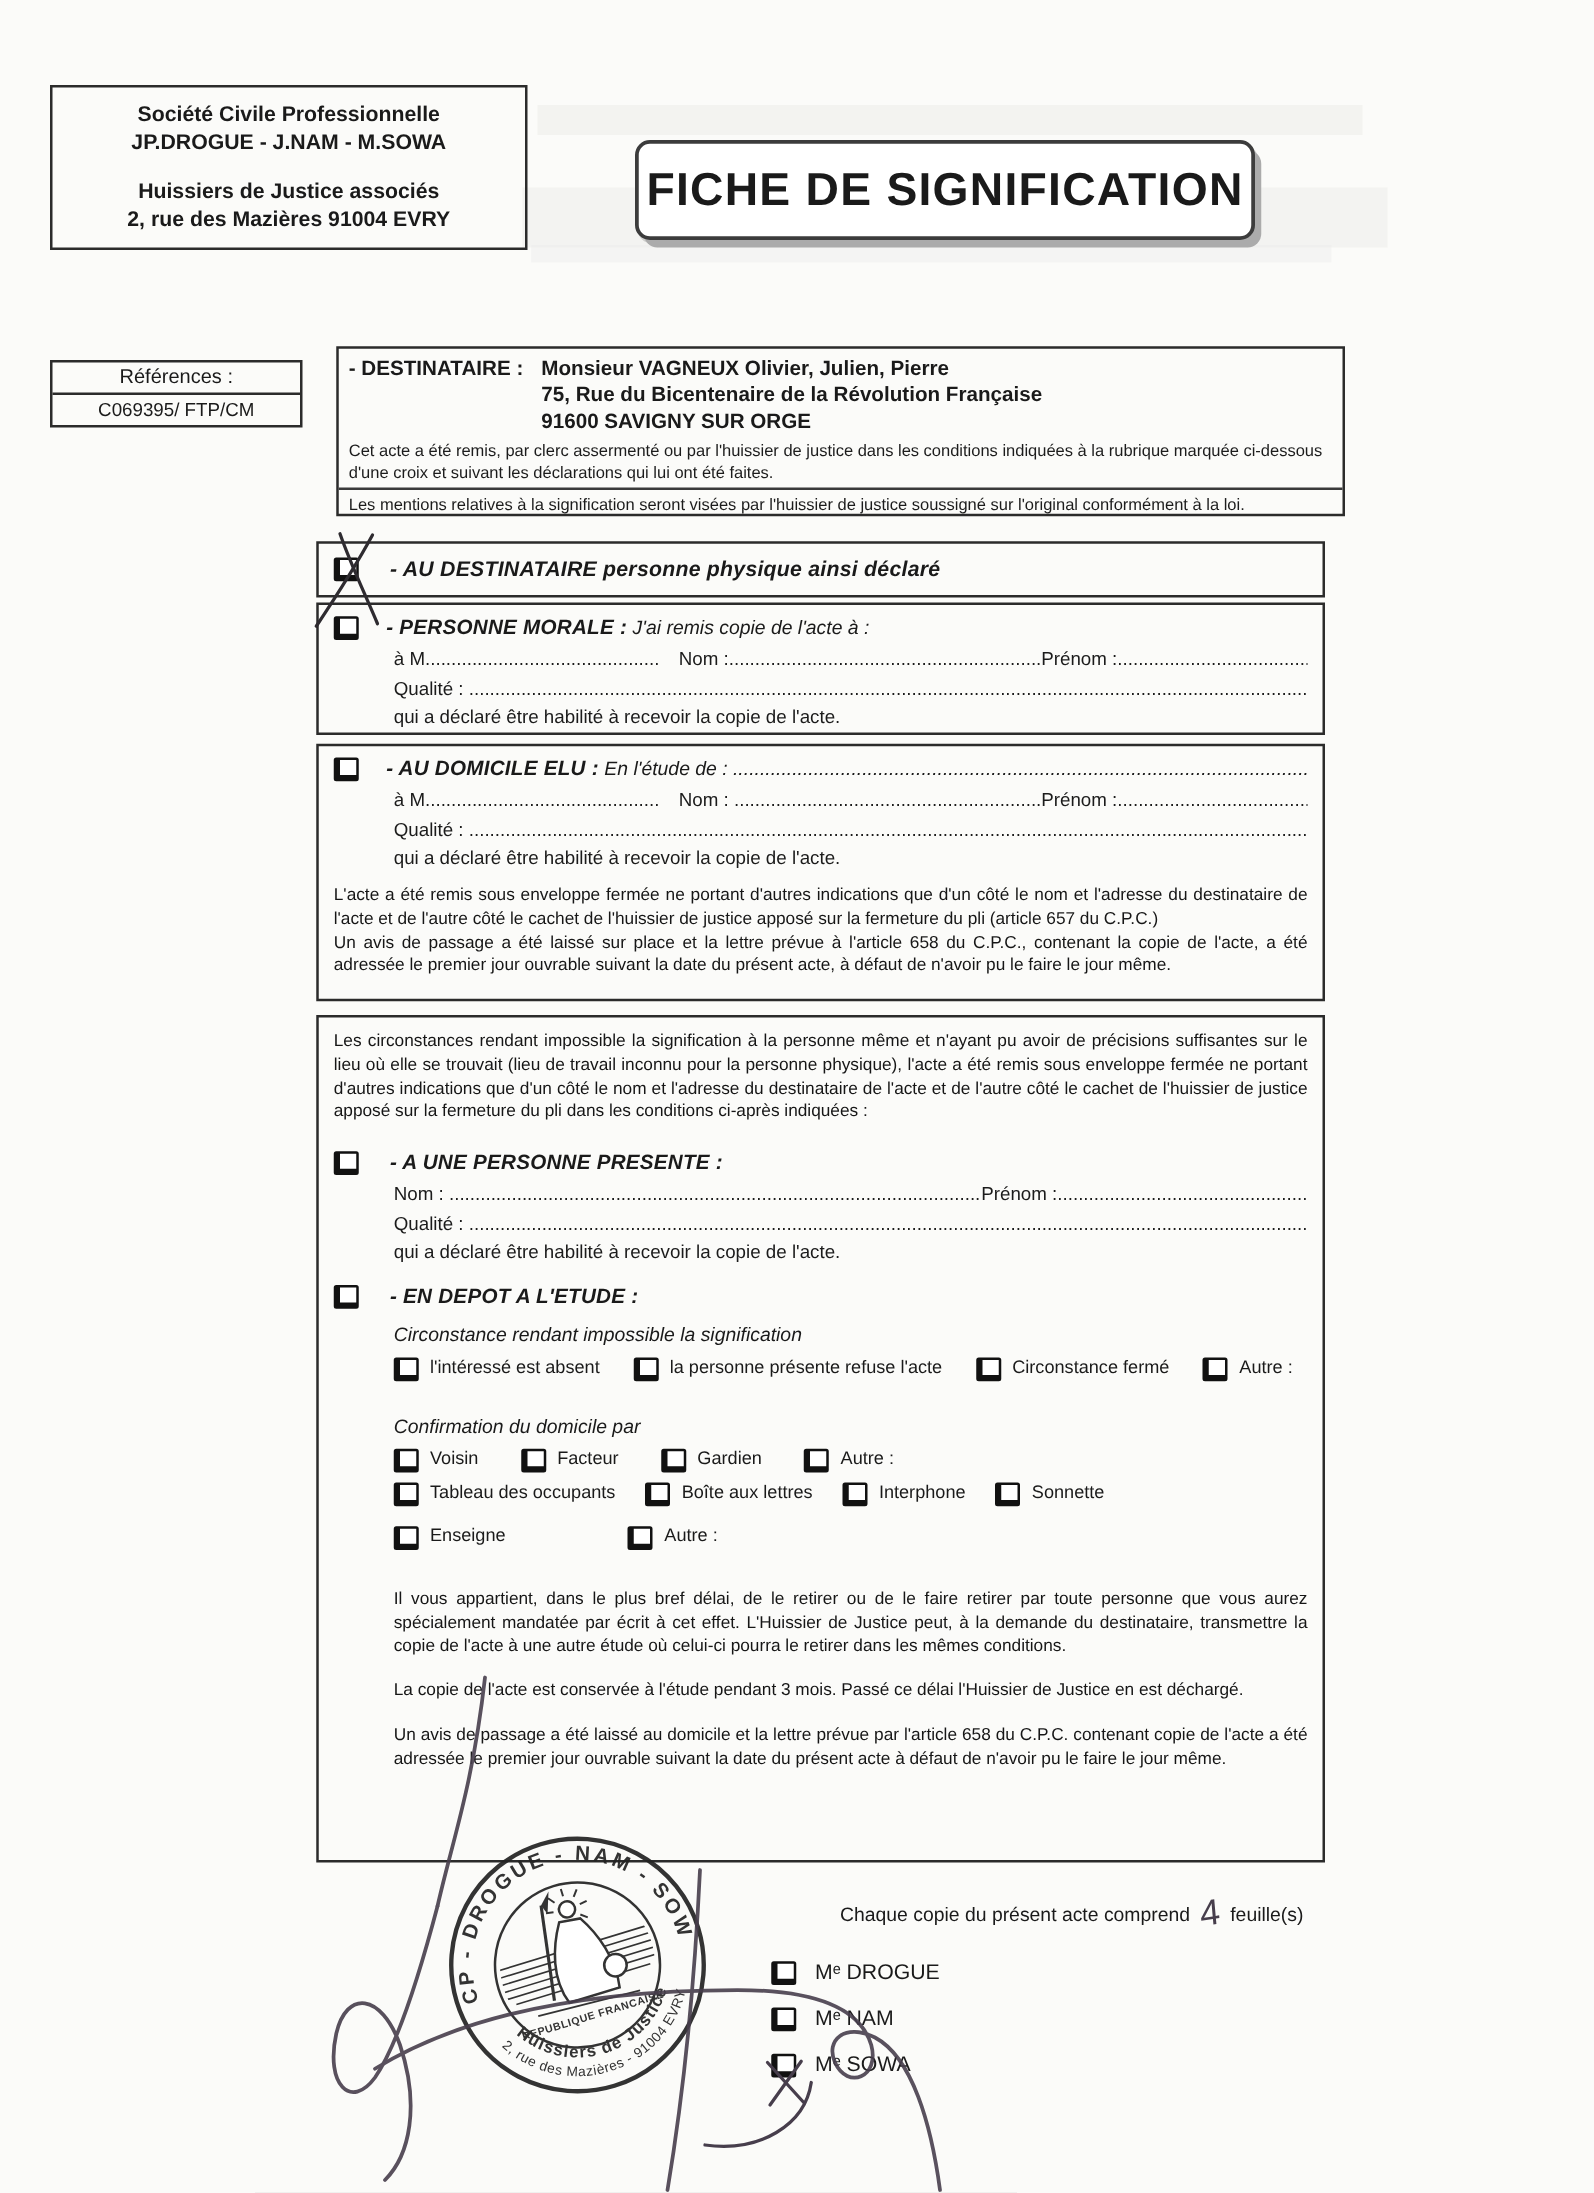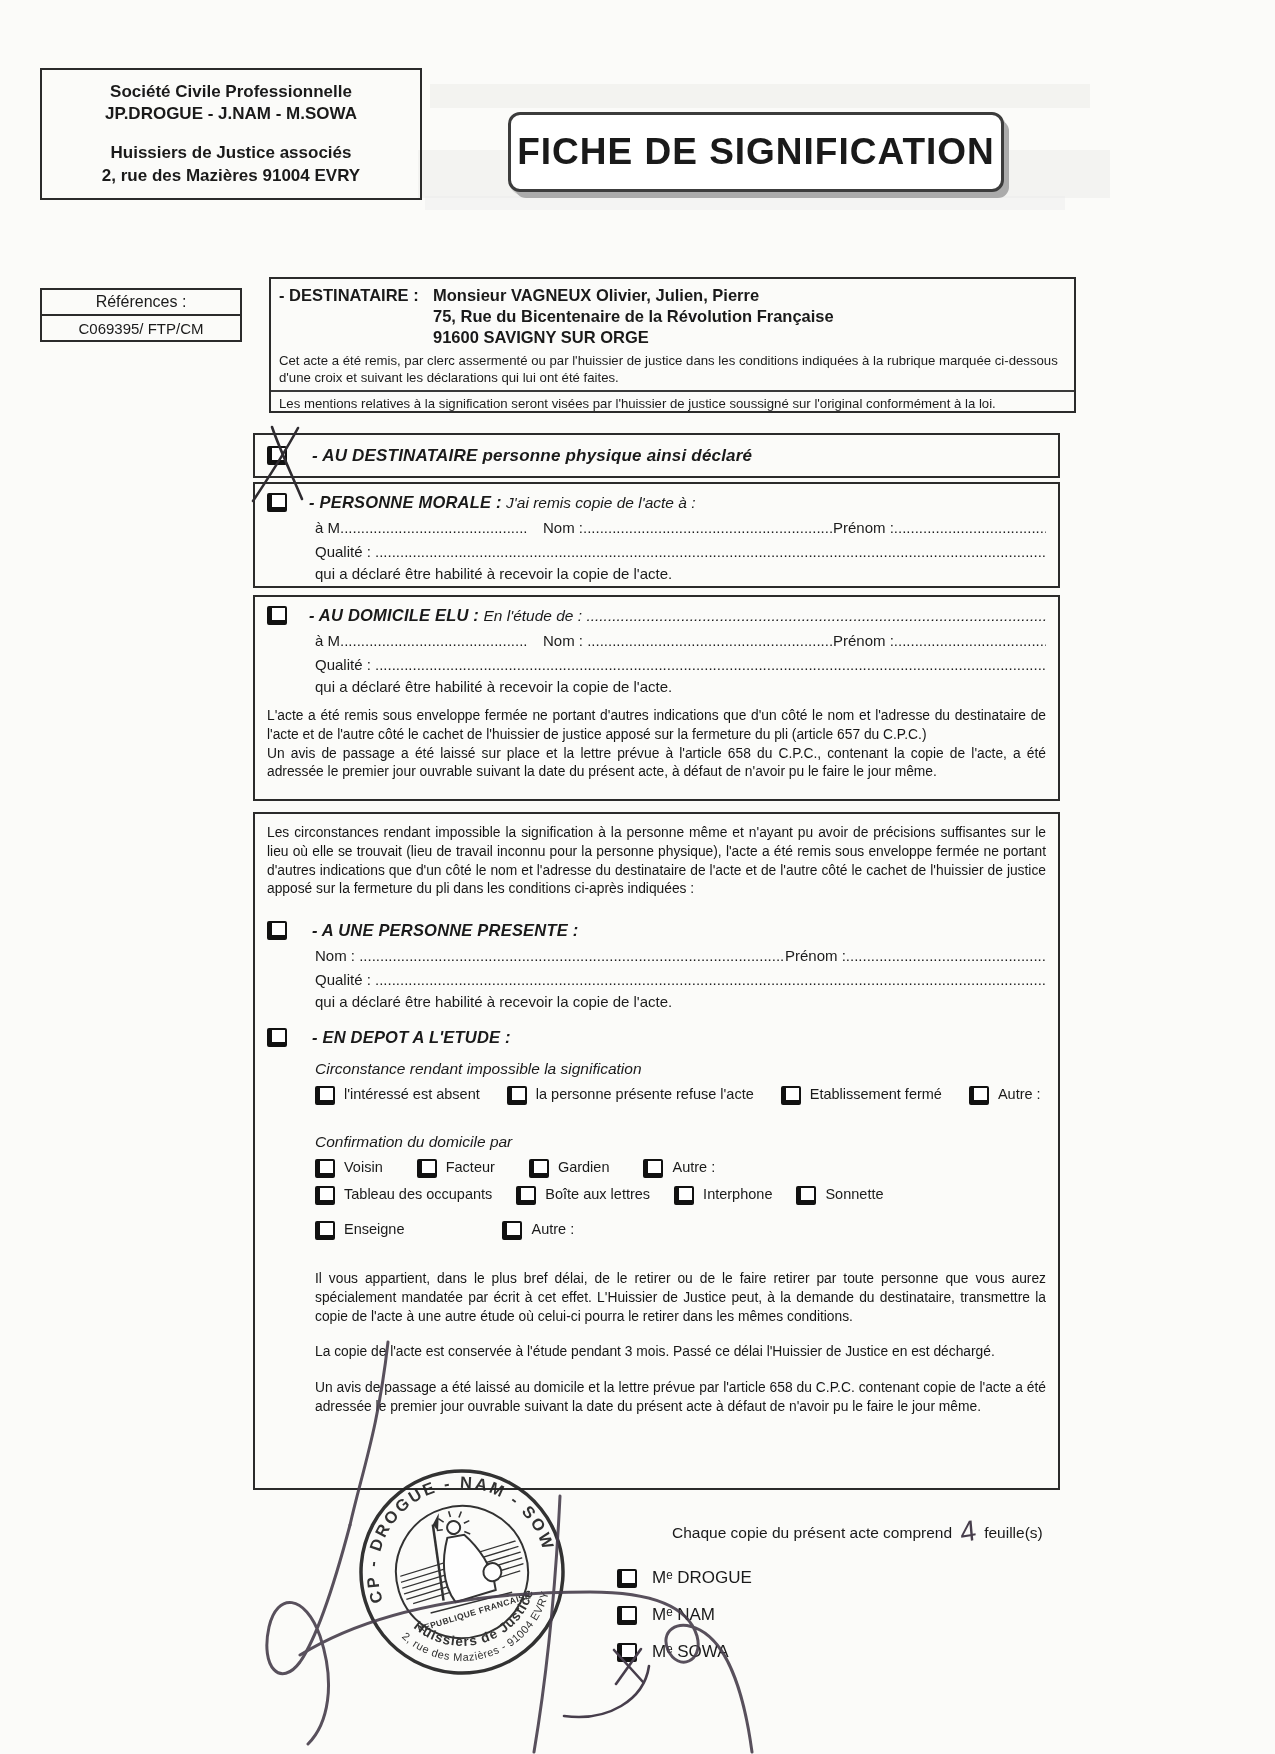--- a/index.html
+++ b/index.html
@@ -143,21 +143,21 @@
       <span class="opt">
           <span class="cb"></span>
           <span>l'intéressé est absent</span>
         </span>
       <span class="opt">
           <span class="cb"></span>
           <span>la personne présente refuse l'acte</span>
         </span>
       <span class="opt">
           <span class="cb"></span>
-          <span>Etablissement fermé</span>
+          <span>Circonstance fermé</span>
         </span>
       <span class="opt">
           <span class="cb"></span>
           <span>Autre :</span>
         </span>
     </div>
 
     <div class="indent sect-sub" style="margin-top:28px;">Confirmation du domicile par</div>
     <div class="optrow indent" style="margin-top:8px;gap:34px;">
       <span class="opt">

